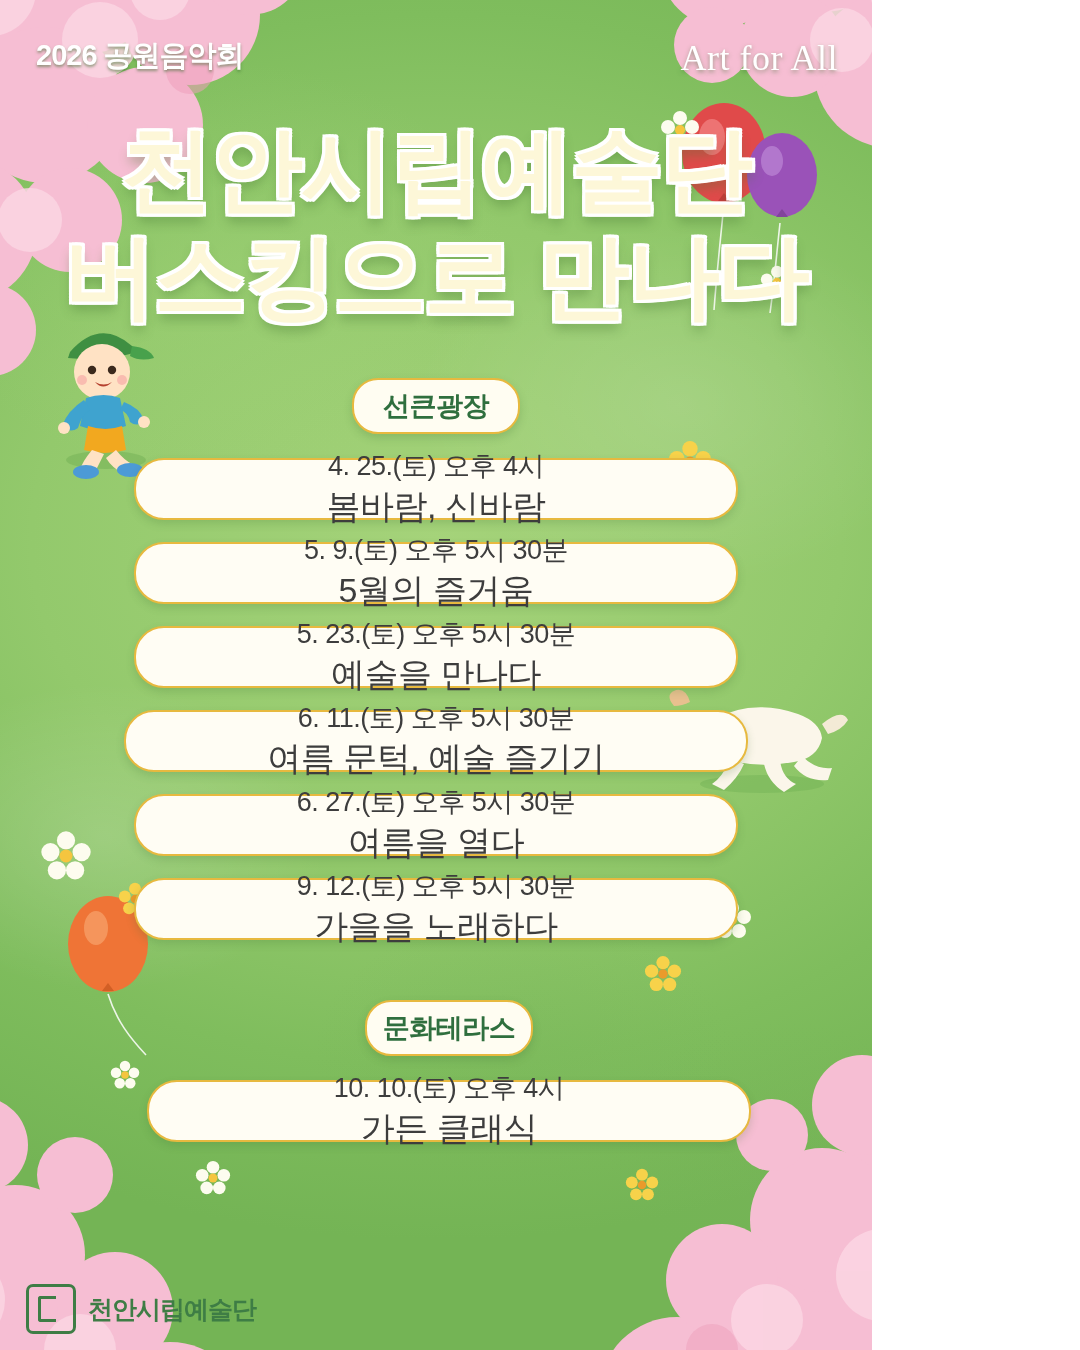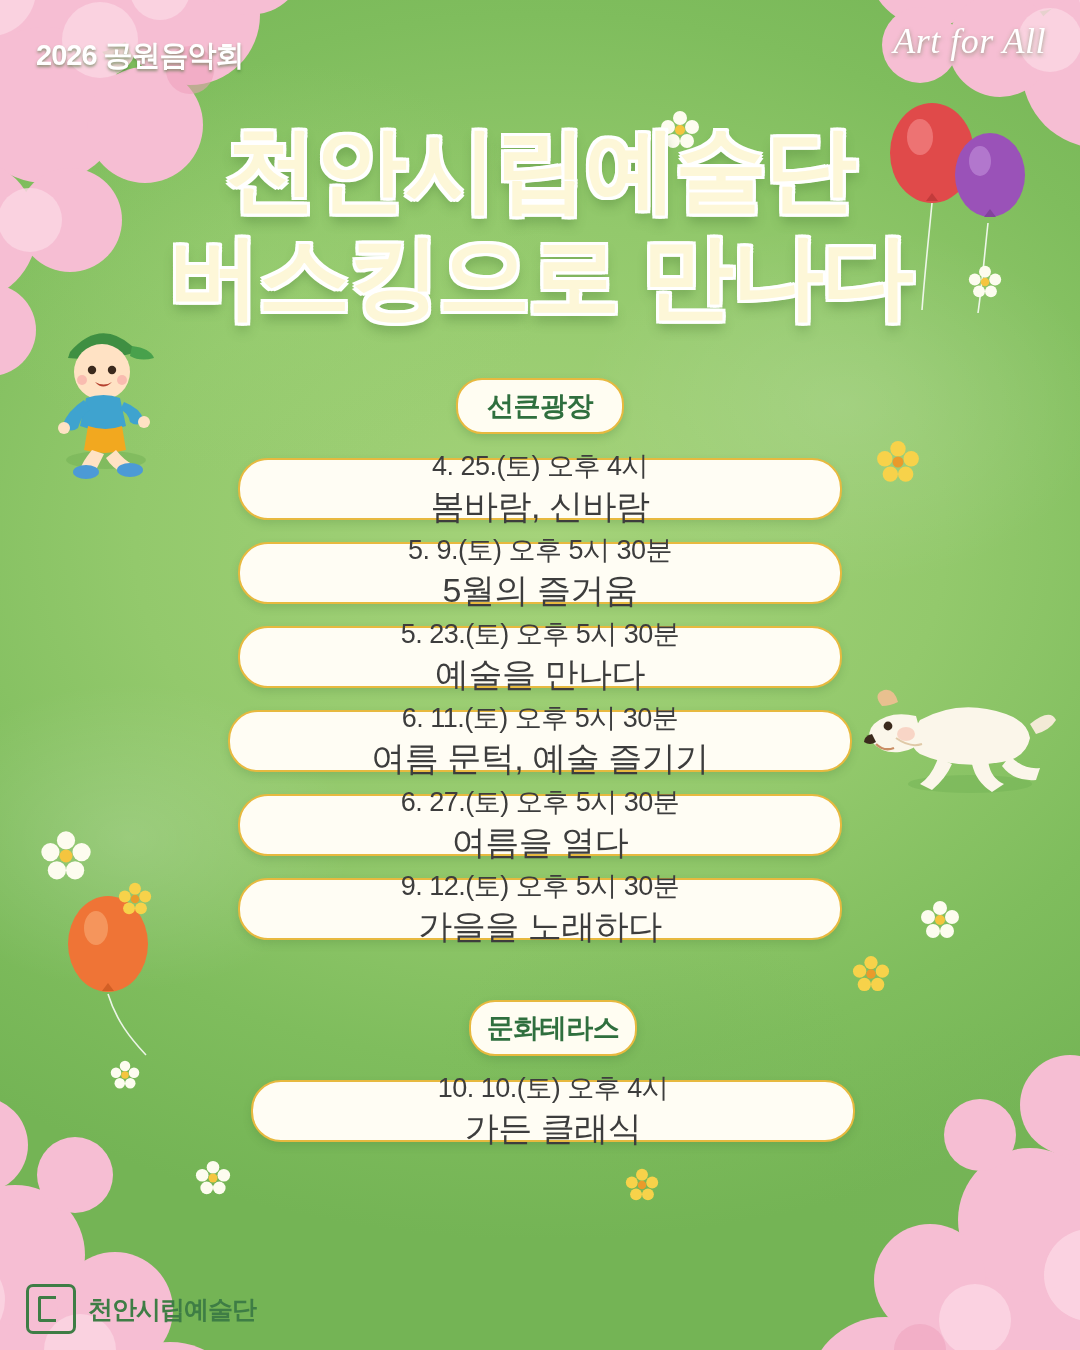--- a/index.html
+++ b/index.html
@@ -8,21 +8,21 @@
   }
   body {
     width: 1080px;
     height: 1350px;
     font-family: "Liberation Sans", sans-serif;
     overflow: hidden;
   }
 
   #poster {
     position: relative;
-    width: 1080px;
+    width: 872px;
     height: 1350px;
     background:
       radial-gradient(ellipse 900px 700px at 50% 40%, #a5d37a 0%, #93c96c 45%, #7fbd5d 75%, #74b455 100%);
     overflow: hidden;
   }
 
   
   .grass-tex {
     position: absolute;
     inset: 0;
@@ -42,24 +42,23 @@
     left: 36px;
     font-size: 29px;
     font-weight: bold;
     color: #ffffff;
     letter-spacing: -1px;
     text-shadow: 0 2px 3px rgba(60,110,50,0.55);
     z-index: 20;
   }
   .hdr-right {
     position: absolute;
-    top: 20px;
+    top: 37px;
     right: 34px;
     font-family: "Liberation Serif", serif;
-    font-style: italic;
     font-size: 36px;
     color: #ffffff;
     letter-spacing: 0.5px;
     text-shadow: 0 2px 4px rgba(60,110,50,0.5);
     z-index: 20;
   }
 
   
   .title-wrap {
     position: absolute;

